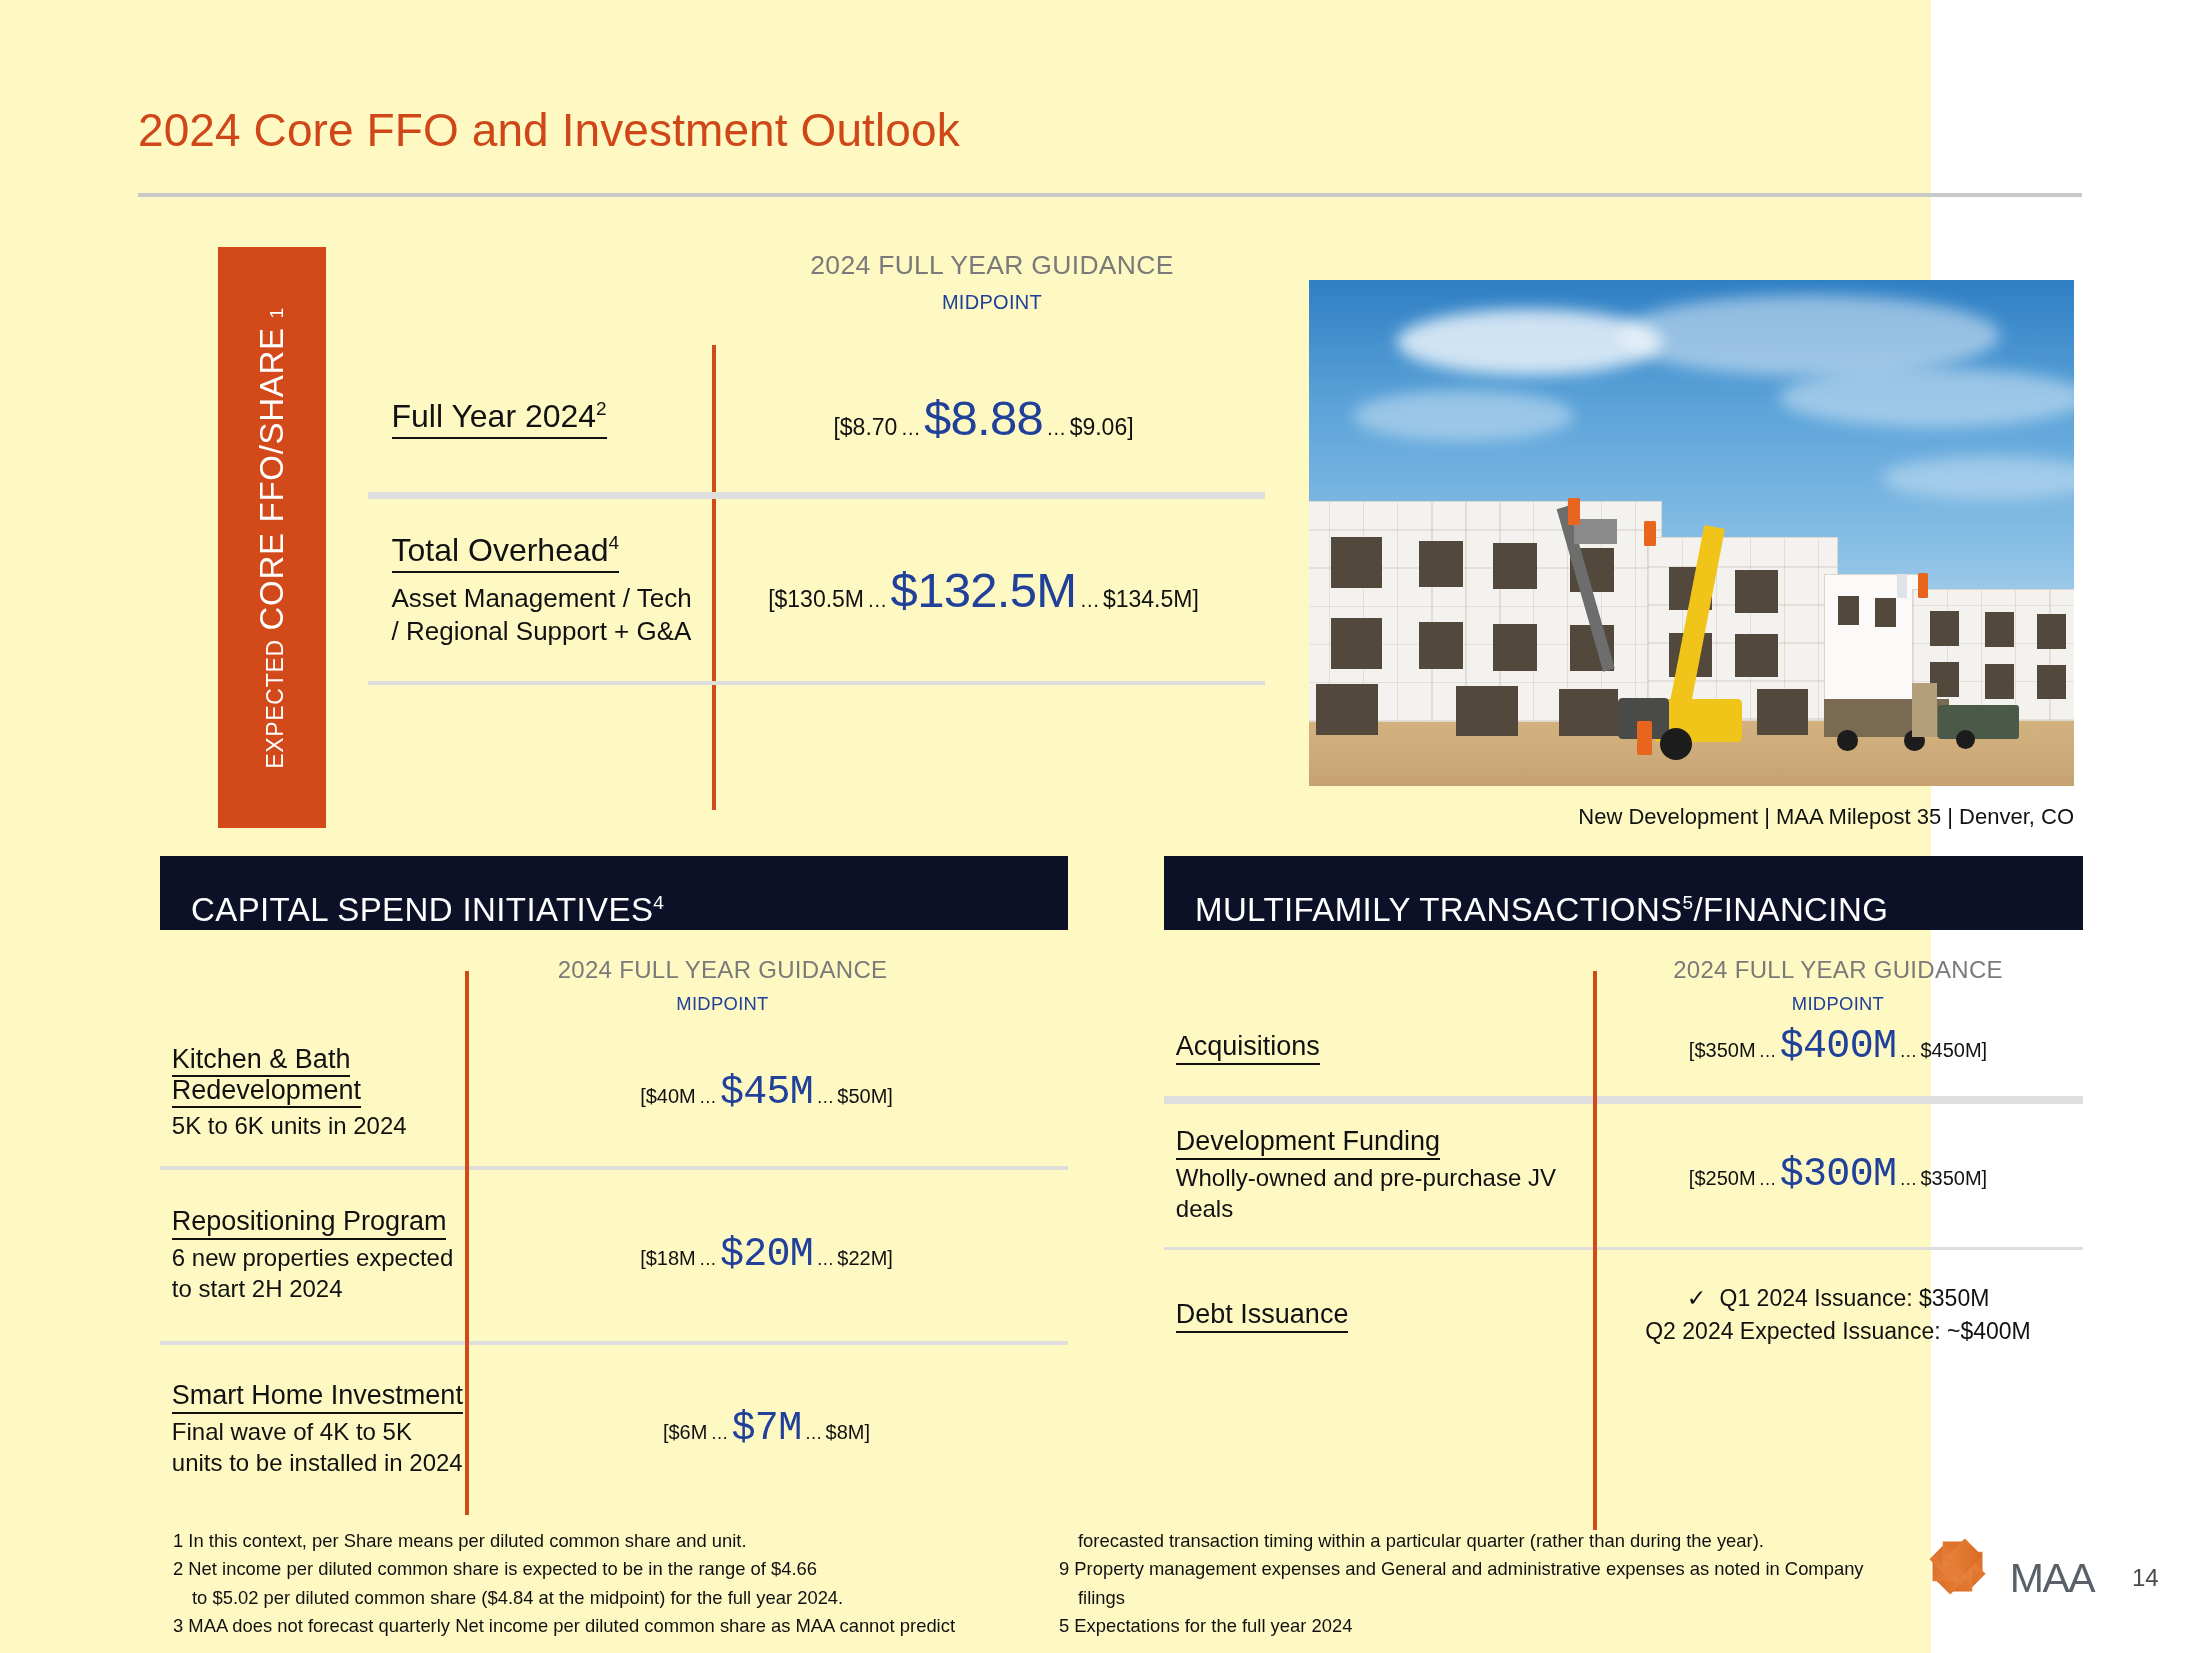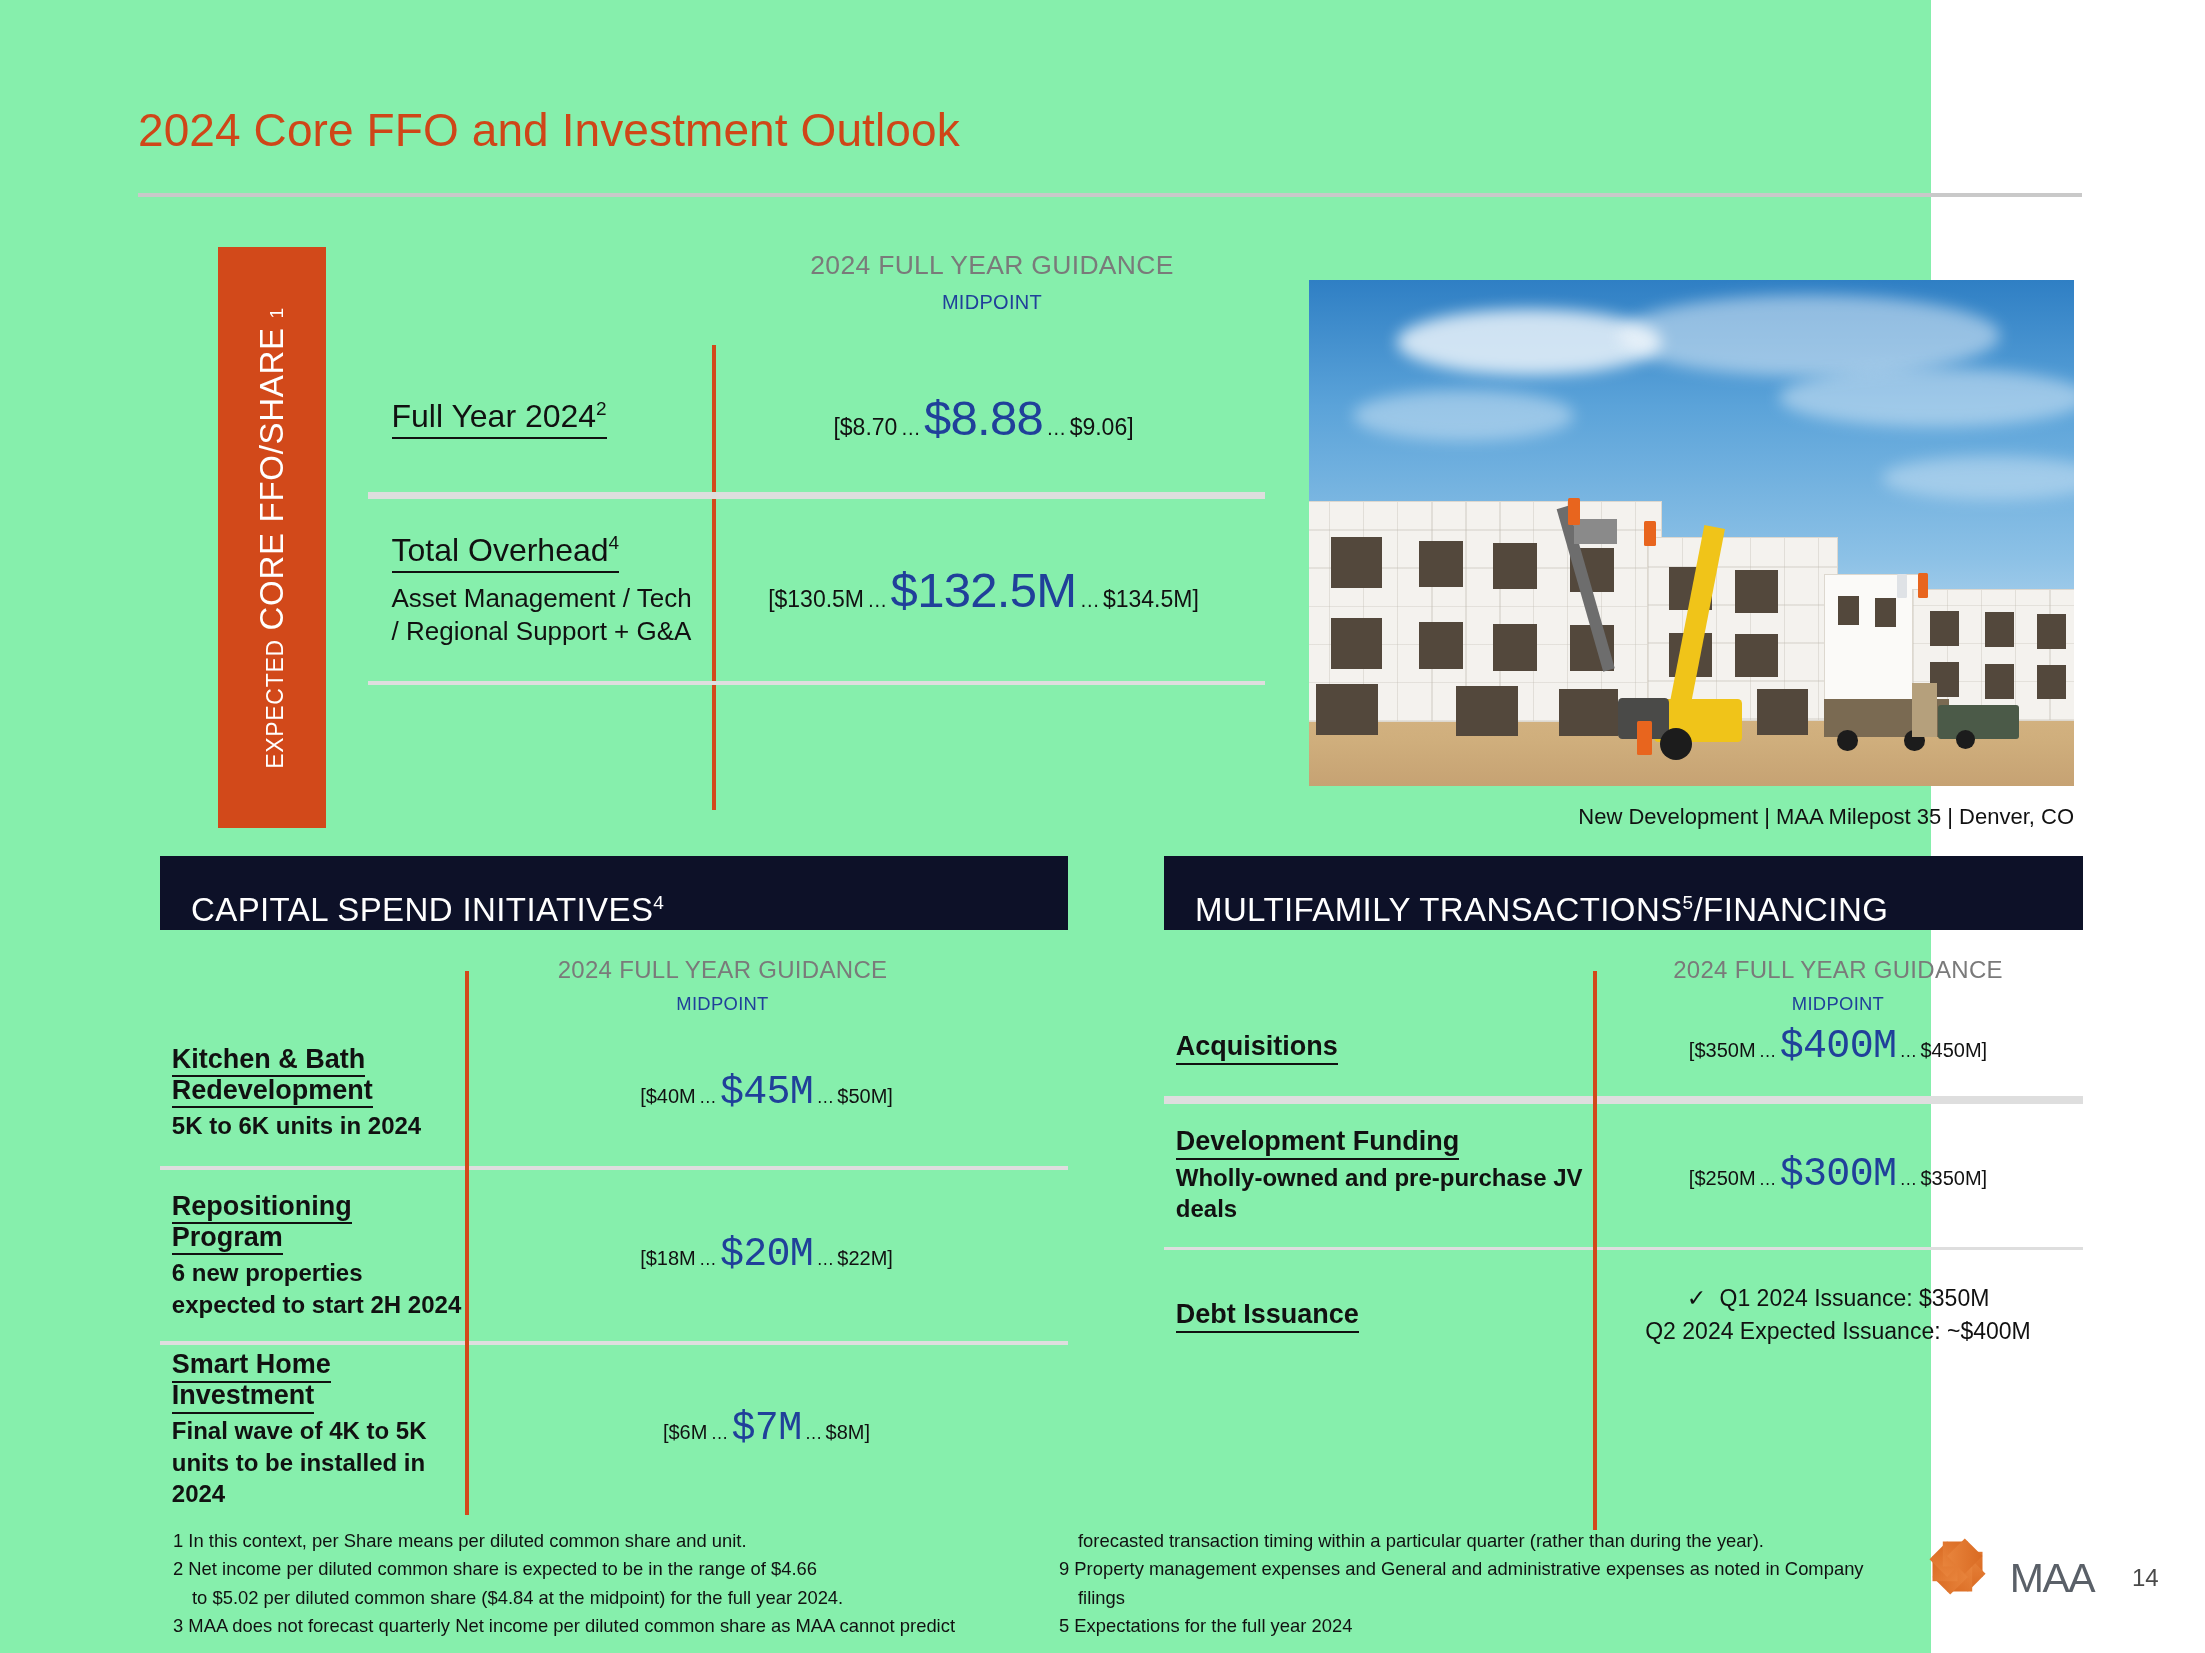--- a/index.html
+++ b/index.html
@@ -2,21 +2,21 @@
 <html style="font-size:11.8px"><head>
 <meta charset="utf-8">
 <style>
   * { box-sizing: border-box; margin: 0; padding: 0; }
   html, body {
     width: 2205px; height: 1654px;
     background: #ffffff;
     font-family: "Liberation Sans", sans-serif;
     overflow: hidden;
   }
-  .slide { position: relative; width: 1931px; height: 1654px; background: #86efac; }
+  .slide { position: relative; width: 1931px; height: 1654px; background: #fef9c3; }
 
   
   .title {
     position: absolute; left: 138px; top: 103px;
     font-size: 46px; font-weight: 400; color: #CF4618;
     letter-spacing: 0.1px; white-space: nowrap;
   }
   .title-rule {
     position: absolute; left: 138px; top: 193px; width: 1944px; height: 3.7px;
     background: #c9c9c9;
@@ -118,21 +118,21 @@
   .panel { position: absolute; }
   #panel-left  { left: 160px;  top: 956px; width: 908px; }
   #panel-right { left: 1164px; top: 956px; width: 919px; }
 
   .panel-head { text-align: center; }
   .panel-head .gh-main { font-size: 24px; }
   .panel-head .gh-mid  { font-size: 18.4px; margin-top: 8.8px; }
 
   .prow { display: flex; align-items: center; position: relative; }
   .psep { height: 3.7px; background: #dedede; width: 100%; }
-  .plabel { padding-left: 11.8px; font-weight: bold; }
+  .plabel { padding-left: 11.8px; }
   .pval { flex: 1; text-align: center; }
 
   .p-main {
     font-size: 27px; color: #111; display: inline;
     border-bottom: 2.2px solid #111; padding-bottom: 1.5px;
     box-decoration-break: clone; -webkit-box-decoration-break: clone;
   }
   .p-sub { font-size: 24px; color: #111; line-height: 1.3; margin-top: 4.4px; }
   .pv-small { font-size: 20px; color: #111; }
   .pv-big { font-size: 40px; color: #20409A; letter-spacing: -0.7px; font-family: Liberation Mono, monospace; }

